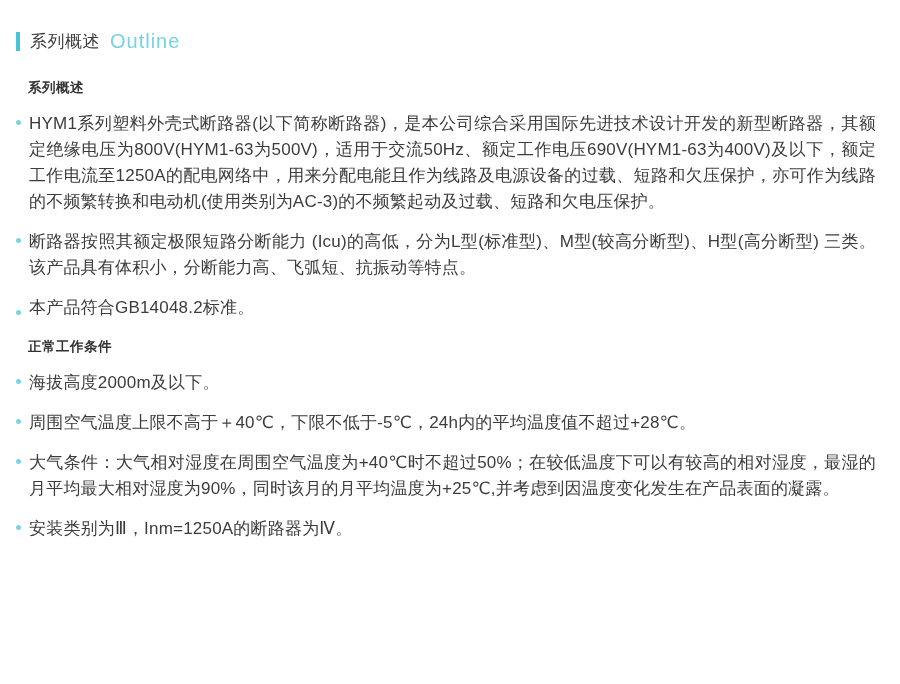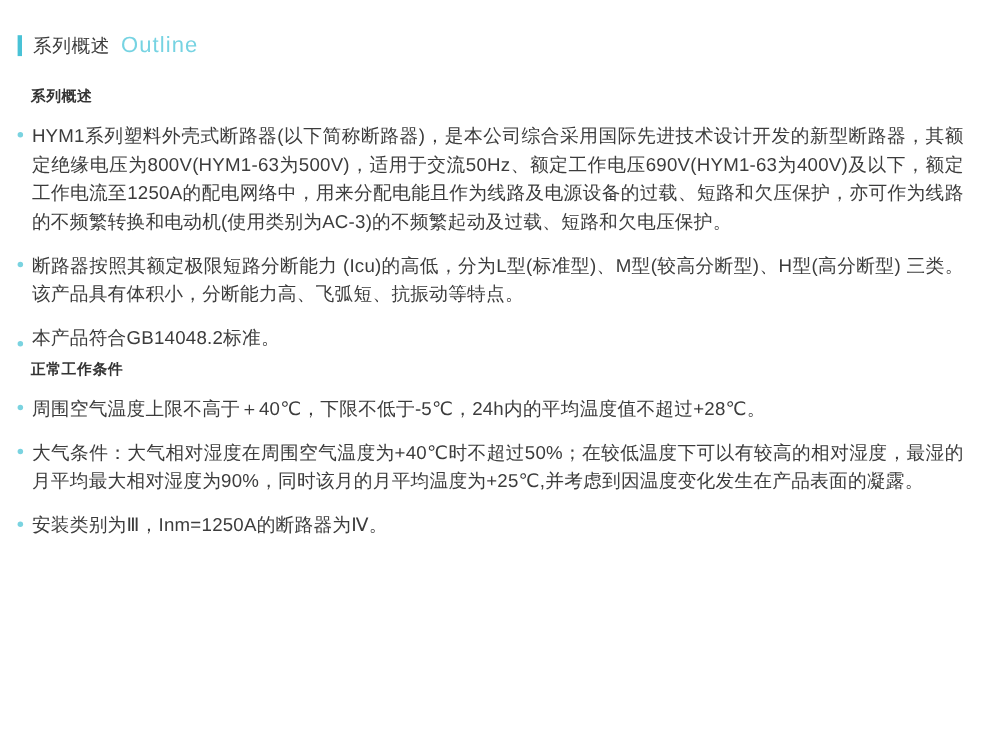--- a/index.html
+++ b/index.html
@@ -78,21 +78,21 @@
     font-size: 17px;
     line-height: 26px;
     color: #3c3c3c;
     letter-spacing: 0.2px;
     text-align: justify;
     flex: 1 1 auto;
   }
   .bullet-text.wide {
     max-width: 862px;
   }
-  .tight { margin-bottom: 6px; align-items: center; }
+  .tight { margin-bottom: 17px; align-items: center; }
 </style>
 </head>
 <body>
 
 <div class="page">
 
   <div class="section-header">
     <span class="header-bar"></span>
     <span class="header-cn">系列概述</span>
     <span class="header-en">Outline</span>
@@ -113,20 +113,24 @@
 
     <div class="bullet-item tight">
       <span class="bullet-dot"></span>
       <span class="bullet-text">本产品符合GB14048.2标准。</span>
     </div>
   </div>
 
   <div class="block-gap">
     <div class="subheading">正常工作条件</div>
 
+    <div class="bullet-item">
+      <span class="bullet-dot"></span>
+      <span class="bullet-text">海拔高度2000m及以下。</span>
+    </div>
 
     <div class="bullet-item">
       <span class="bullet-dot"></span>
       <span class="bullet-text">周围空气温度上限不高于＋40℃，下限不低于-5℃，24h内的平均温度值不超过+28℃。</span>
     </div>
 
     <div class="bullet-item">
       <span class="bullet-dot"></span>
       <span class="bullet-text wide">大气条件：大气相对湿度在周围空气温度为+40℃时不超过50%；在较低温度下可以有较高的相对湿度，最湿的月平均最大相对湿度为90%，同时该月的月平均温度为+25℃,并考虑到因温度变化发生在产品表面的凝露。</span>
     </div>

